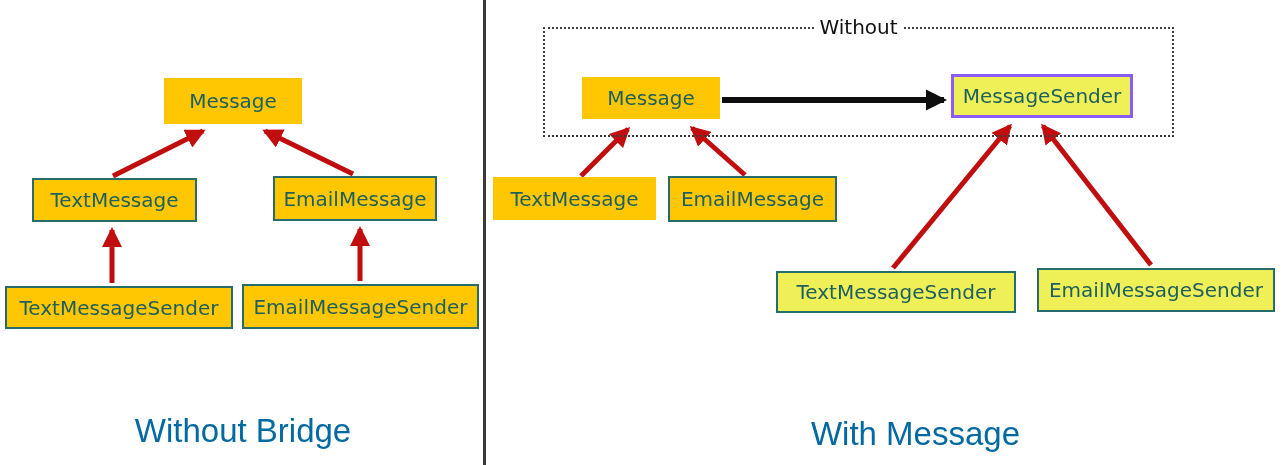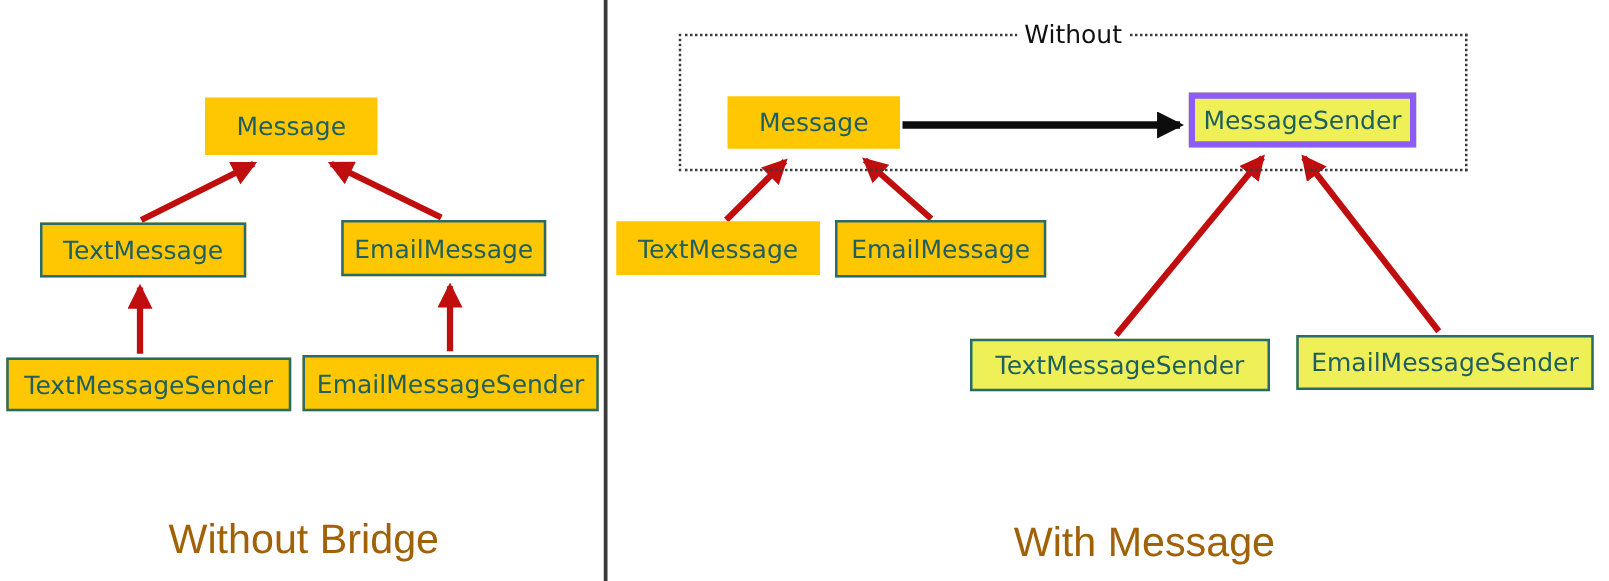--- a/index.html
+++ b/index.html
@@ -14,21 +14,21 @@
     position:absolute;
     display:flex;align-items:center;justify-content:center;
     box-sizing:border-box;
     font-size:20px;
     color:#1e5f5f;
     white-space:nowrap;
   }
   .fill-gold{background:#ffc702;}
   .fill-lightyellow{background:#efef58;}
   .border-teal{border:2px solid #276b6b;}
-  .border-gold{border:5px solid #8b5cf6;}
+  .border-gold{border:3px solid #8b5cf6;}
   .no-border{border:none;}
   #divider{
     position:absolute;left:483px;top:0;width:3px;height:465px;
     background:#3a3a3a;
   }
   #bridge-rect{
     position:absolute;left:543px;top:27px;width:631px;height:110px;
     box-sizing:border-box;
     border:2px dotted #3c3c3c;
   }
@@ -42,21 +42,21 @@
   }
   #hasa-label{
     position:absolute;left:765px;top:72px;width:130px;
     text-align:center;
     font-size:20px;color:#111111;
     white-space:nowrap;
   }
   .caption{
     position:absolute;
     font-family:"Liberation Sans","DejaVu Sans",sans-serif;
-    font-size:33px;font-weight:400;color:#a16207;
+    font-size:33px;font-weight:400;color:#0369a1;
     text-align:center;
     white-space:nowrap;
   }
   #caption-left{left:98px;top:412px;width:290px;}
   #caption-right{left:788px;top:415px;width:255px;}
   #arrow-layer{position:absolute;left:0;top:0;width:1287px;height:465px;pointer-events:none;}
 </style>
 </head>
 <body>
 

